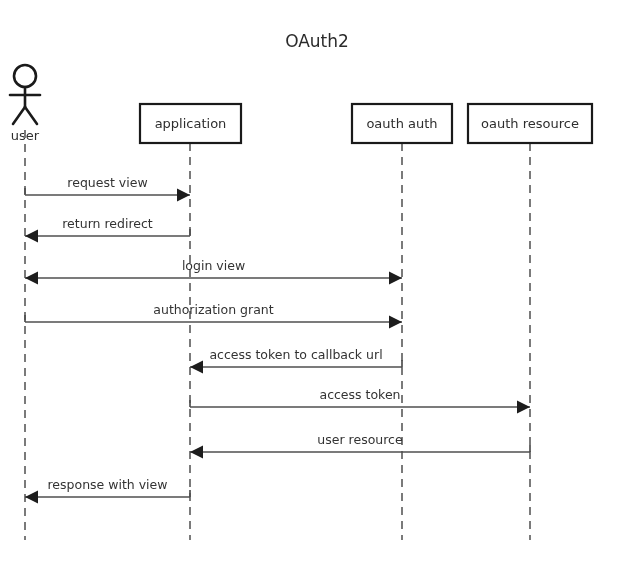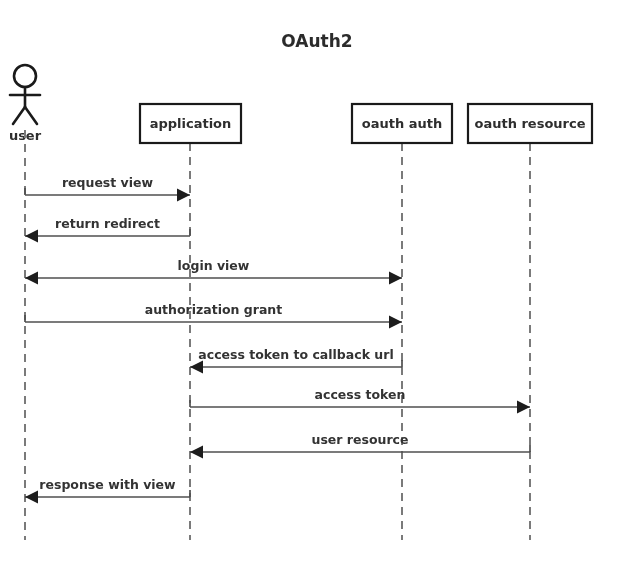--- a/index.html
+++ b/index.html
@@ -10,21 +10,20 @@
   body {
     width: 635px;
     height: 565px;
     font-family: "DejaVu Sans", "Liberation Sans", sans-serif;
     overflow: hidden;
   }
   #diagram-root {
     position: relative;
     width: 635px;
     height: 565px;
-    font-weight: bold;
   }
   svg#seq-svg {
     display: block;
     width: 635px;
     height: 565px;
   }
   .title-text {
     font-family: "DejaVu Sans", "Liberation Sans", sans-serif;
     font-size: 17px;
     fill: #2b2b2b;

